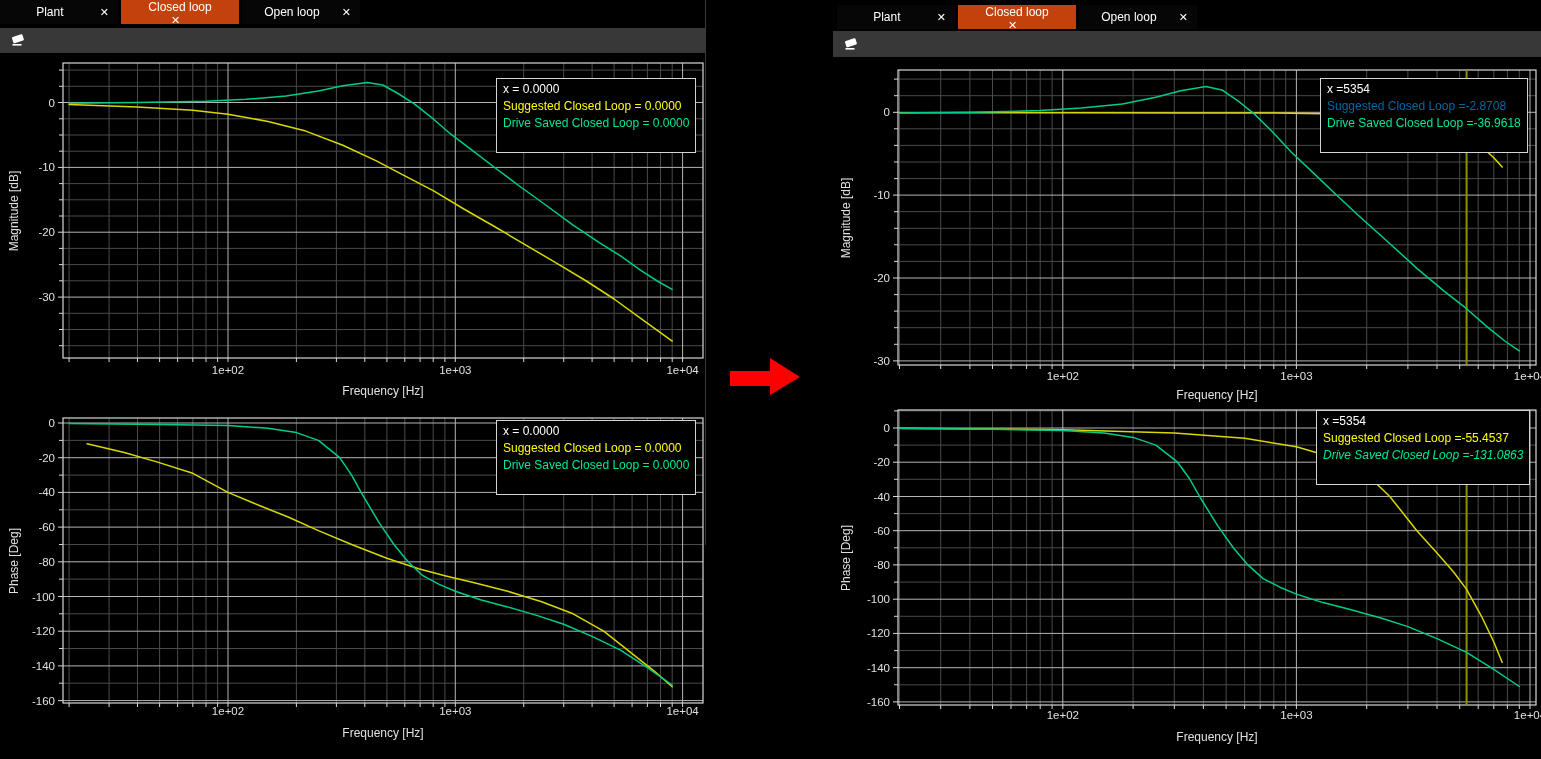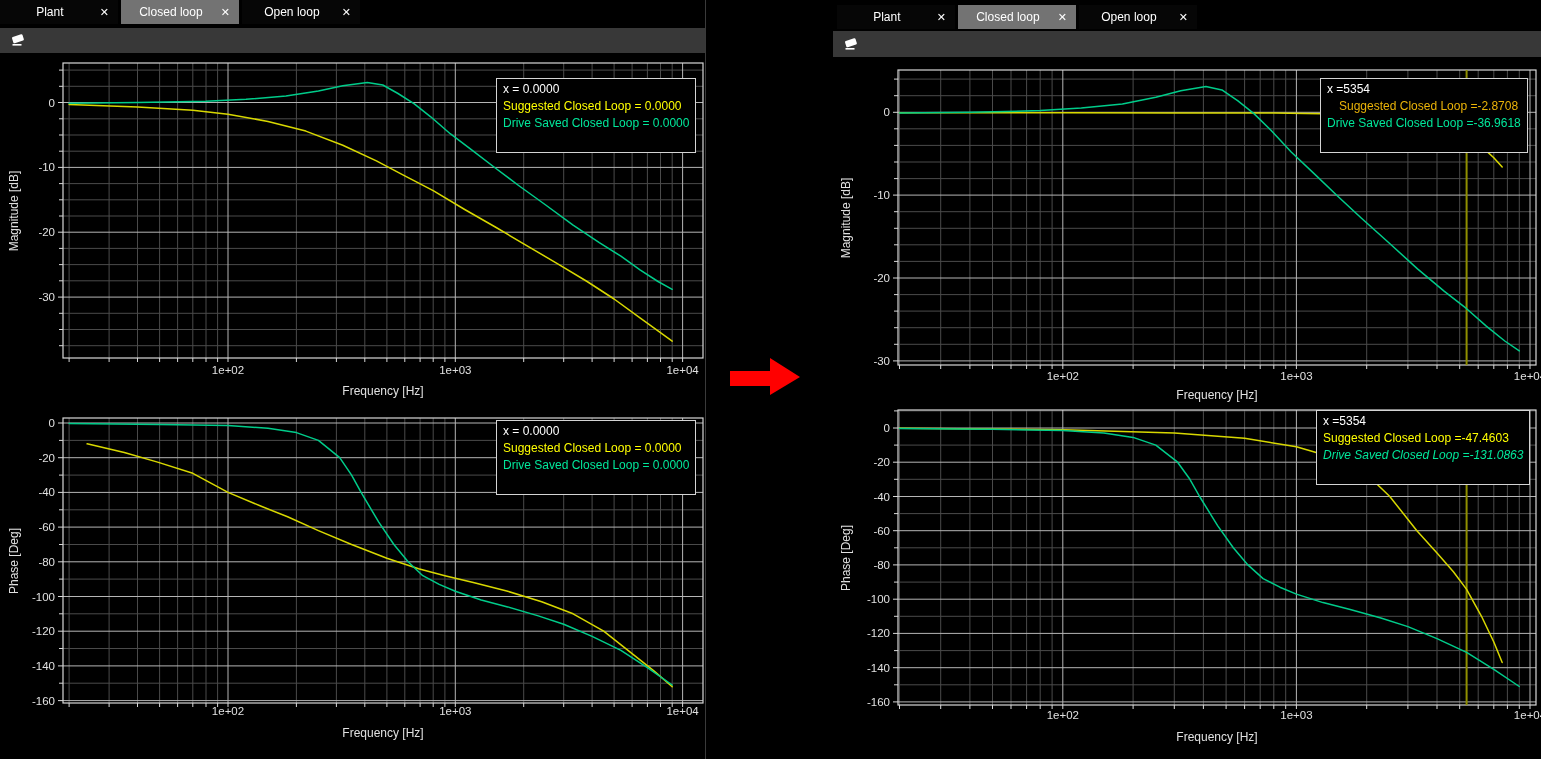--- a/index.html
+++ b/index.html
@@ -1,27 +1,27 @@
 <!DOCTYPE html>
 <html><head>
 <meta charset="utf-8">
 <style>
   html,body{margin:0;padding:0;}
   body{
     width:1541px;height:759px;background:#000;overflow:hidden;position:relative;
     font-family:"Liberation Sans",sans-serif;
   }
-  .panel{position:absolute;top:0;height:759px;background:#000;}
+  .panel{position:absolute;top:0;height:545px;background:#000;}
   #panel-before{left:0;width:705px;border-right:1px solid #3a3a3a;}
   #panel-after{left:833px;width:708px;}
   .tabbar{position:absolute;left:0;right:0;height:24px;background:#000;display:flex;z-index:6;}
   #panel-before .tabbar{top:0;}
   #panel-after .tabbar{top:5px;padding-left:4px;}
   .tab{width:118px;margin-right:3px;display:flex;align-items:center;background:#060606;color:#fff;font-size:12px;}
-  .tab.active{background:#737373;}
+  .tab.active{background:#c2410c;flex-direction:column;}
   .tab-label{flex:1;text-align:center;pointer-events:none;}
   .tab-close{padding:0 9px 0 0;font-size:11px;color:#fff;}
   .toolbar{position:absolute;left:0;right:0;background:#383838;display:flex;align-items:center;z-index:5;}
   #panel-before .toolbar{top:28px;height:25px;}
   #panel-after .toolbar{top:31px;height:26px;}
   .tool-btn{background:none;border:none;padding:0;margin-left:10px;display:flex;cursor:pointer;}
   .chart-svg{position:absolute;left:0;top:0;}
   .legend{
     position:absolute;background:#000;border:1px solid #d4d4d4;
     padding:2px 6px 20px 6px;font-size:12px;line-height:17px;white-space:nowrap;z-index:4;
@@ -525,21 +525,21 @@
       <polyline points="66.5,428.5 159.5,429.3 229.8,430.5 270.9,433.1 300.1,437.4 322.8,445.1 344.6,462.2 356.9,479.3 366.6,496.5 384.6,525.6 400.3,547.8 414.9,564.9 430.1,578.6 446.9,587.2 463.4,594.1 490.0,602.6 517.2,609.5 547.9,618.0 574.9,626.6 604.0,638.6 633.6,652.4 660.8,669.4 686.3,686.5" fill="none" stroke="#00cc8a" stroke-width="1.5" stroke-linejoin="round" stroke-linecap="round"></polyline>
       <text x="229.8" y="719" text-anchor="middle" fill="#e0e0e0" font-size="11.5px">1e+02</text>
       <text x="463.4" y="719" text-anchor="middle" fill="#e0e0e0" font-size="11.5px">1e+03</text>
       <text x="697.0" y="719" text-anchor="middle" fill="#e0e0e0" font-size="11.5px">1e+04</text>
       <text x="384" y="741" text-anchor="middle" fill="#e0e0e0" font-size="12px">Frequency [Hz]</text>
       <text x="17" y="558" text-anchor="middle" fill="#e0e0e0" font-size="12px" transform="rotate(-90 17 558)">Phase [Deg]</text>
     </svg>
 
   <div class="legend" style="left:487px;top:78px">
     <div class="lg-x" style="color: rgb(255, 255, 255);">x =5354</div>
-    <div class="lg-yellow" style="color: #eab308; margin-left: 12px;">Suggested Closed Loop =-2.8708</div>
+    <div class="lg-yellow" style="color: #0369a1;">Suggested Closed Loop =-2.8708</div>
     <div class="lg-green" style="color: rgb(0, 230, 154);">Drive Saved Closed Loop =-36.9618</div>
   </div>
   <div class="legend" style="left:483px;top:410px">
     <div class="lg-x" style="color: rgb(255, 255, 255);">x =5354</div>
-    <div class="lg-yellow" style="color: rgb(255, 255, 0);">Suggested Closed Loop =-47.4603</div>
+    <div class="lg-yellow" style="color: rgb(255, 255, 0);">Suggested Closed Loop =-55.4537</div>
     <div class="lg-green" style="color: rgb(0, 230, 154); font-style: italic;">Drive Saved Closed Loop =-131.0863</div>
   </div>
 </div>
 
 </body></html>

